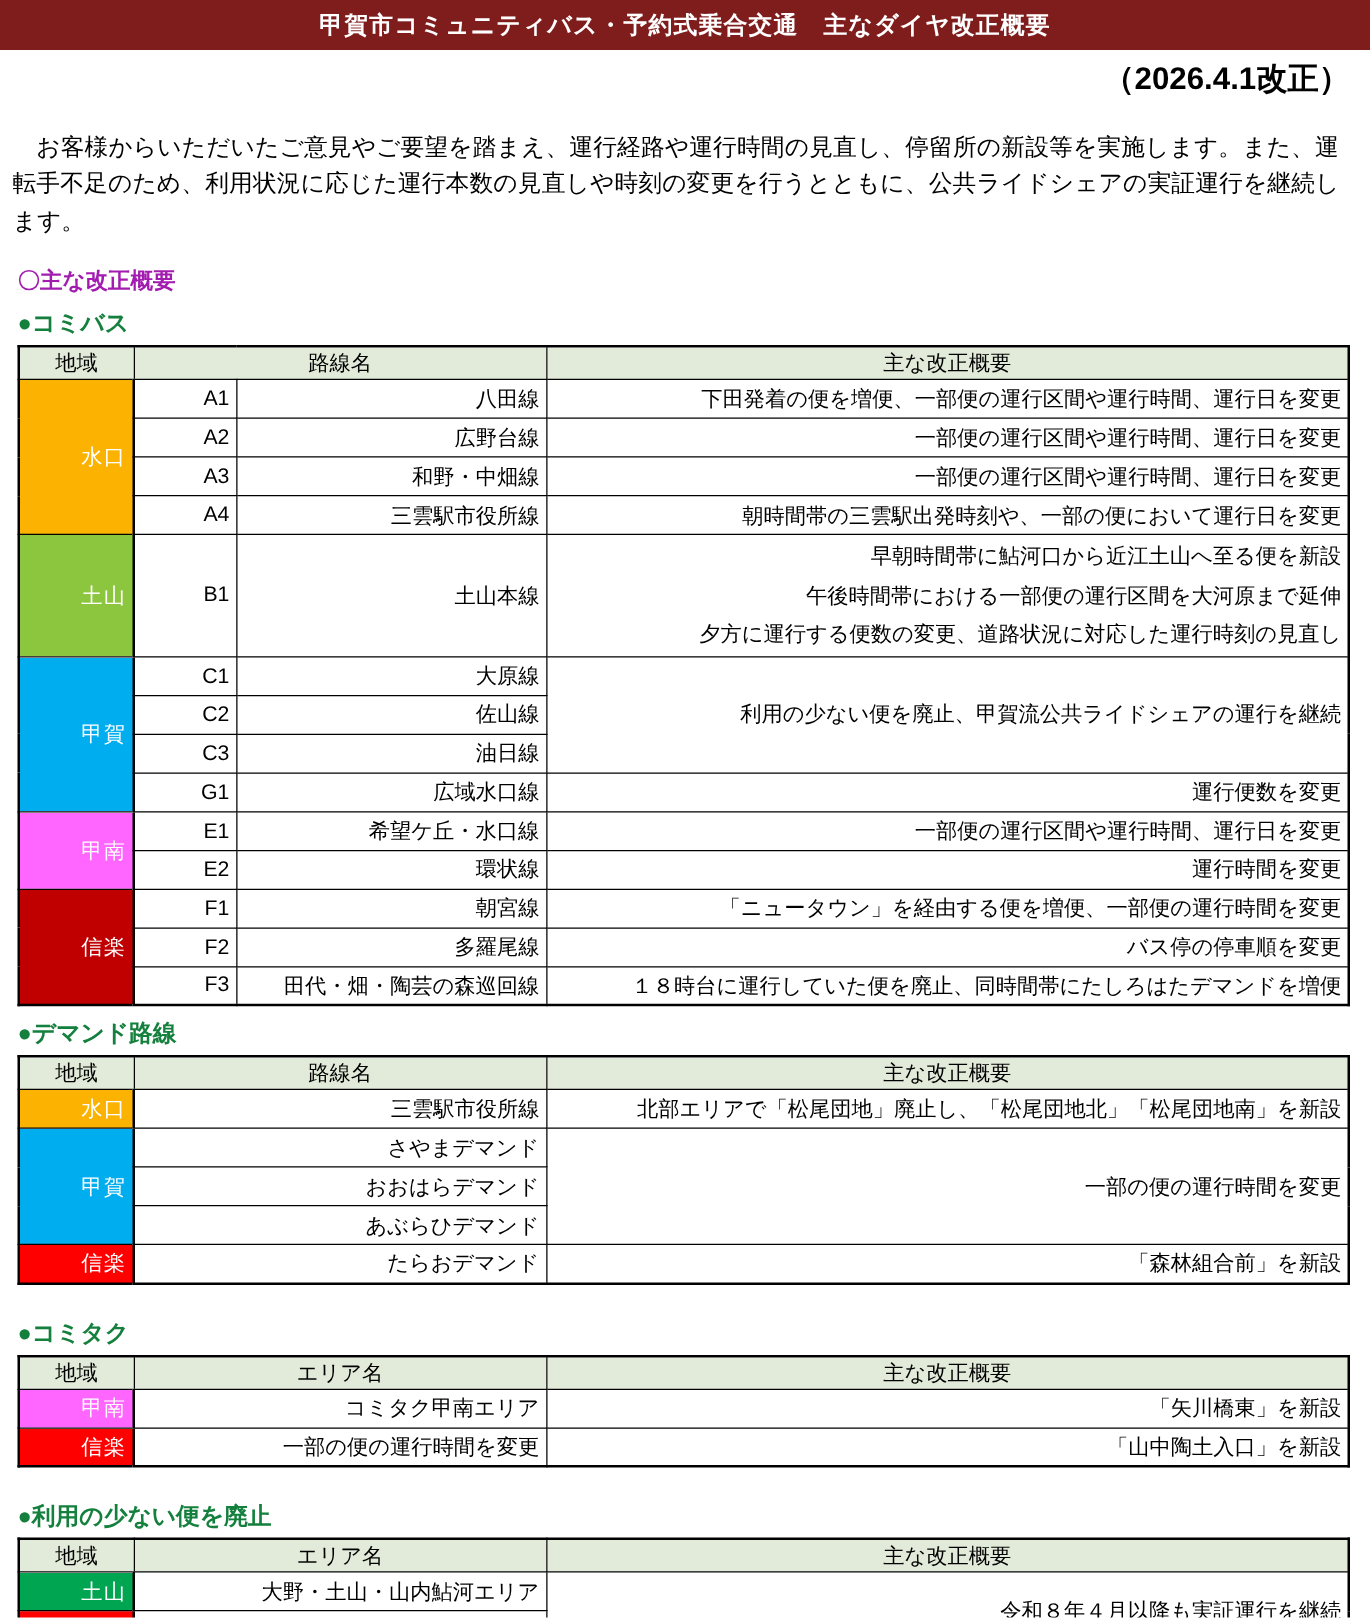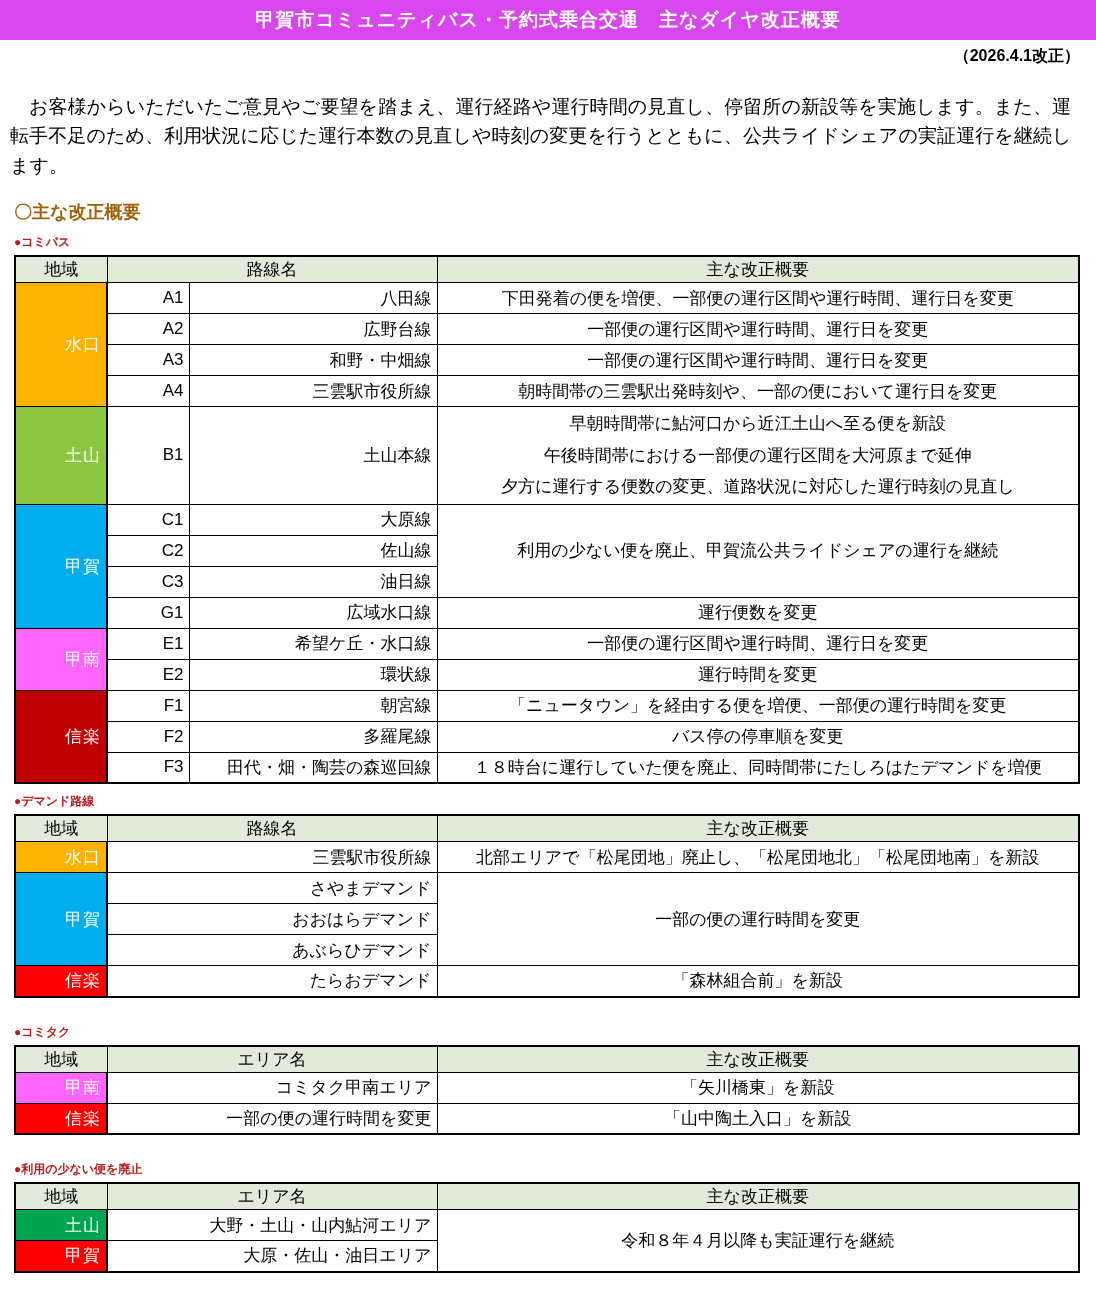--- a/index.html
+++ b/index.html
@@ -10,59 +10,59 @@
   body {
     width: 1096px;
     height: 1294px;
     font-family: "Liberation Sans", "DejaVu Sans", sans-serif;
     color: #000000;
     overflow: hidden;
   }
 
   
   .title-banner {
-    background: #d946ef;
+    background: #7f1d1d;
     color: #ffffff;
     height: 40px;
     display: flex;
     align-items: center;
     justify-content: center;
     font-size: 19px;
     font-weight: bold;
     letter-spacing: 1px;
   }
 
   
   .rev-date-row {
     text-align: right;
     padding: 6px 16px 0 0;
-    font-size: 16px;
+    font-size: 25px;
     font-weight: bold;
   }
 
   
   .intro {
     font-size: 19px;
     line-height: 1.55;
     padding: 6px 18px 0 10px;
     text-indent: 1em;
     letter-spacing: 0.1px;
   }
 
   
   .section-red {
-    color: #a16207;
+    color: #a21caf;
     font-weight: bold;
     font-size: 18px;
     margin: 20px 0 4px 14px;
   }
   .section-black {
-    color: #b91c1c;
-    font-weight: bold;
-    font-size: 12px;
+    color: #15803d;
+    font-weight: bold;
+    font-size: 19px;
     margin: 10px 0 4px 14px;
   }
   .tbl-wrap { padding: 0 16px 0 14px; }
 
   
   table.rev {
     border-collapse: collapse;
     width: 1064px;
     table-layout: fixed;
     border: 2px solid #000;
@@ -87,21 +87,21 @@
   .cell-region {
     text-align: right;
     color: #ffffff;
     font-weight: bold;
     font-size: 16px;
     letter-spacing: 1px;
     border-right: 2px solid #000 !important;
   }
   .cell-code { text-align: right; font-size: 17px; }
   .cell-name { text-align: right; }
-  .cell-desc { text-align: center; padding-left: 7px; border-radius: 10px; }
+  .cell-desc { text-align: right; padding-left: 7px; border-radius: 10px; }
   .desc-multi { line-height: 1.85; white-space: normal; }
 
   tr.body-row { height: 31px; }
   tr.tall-row { height: 93px; }
 </style>
 </head>
 <body>
 
 <div class="title-banner">
   <span>甲賀市コミュニティバス・予約式乗合交通　主なダイヤ改正概要</span>

